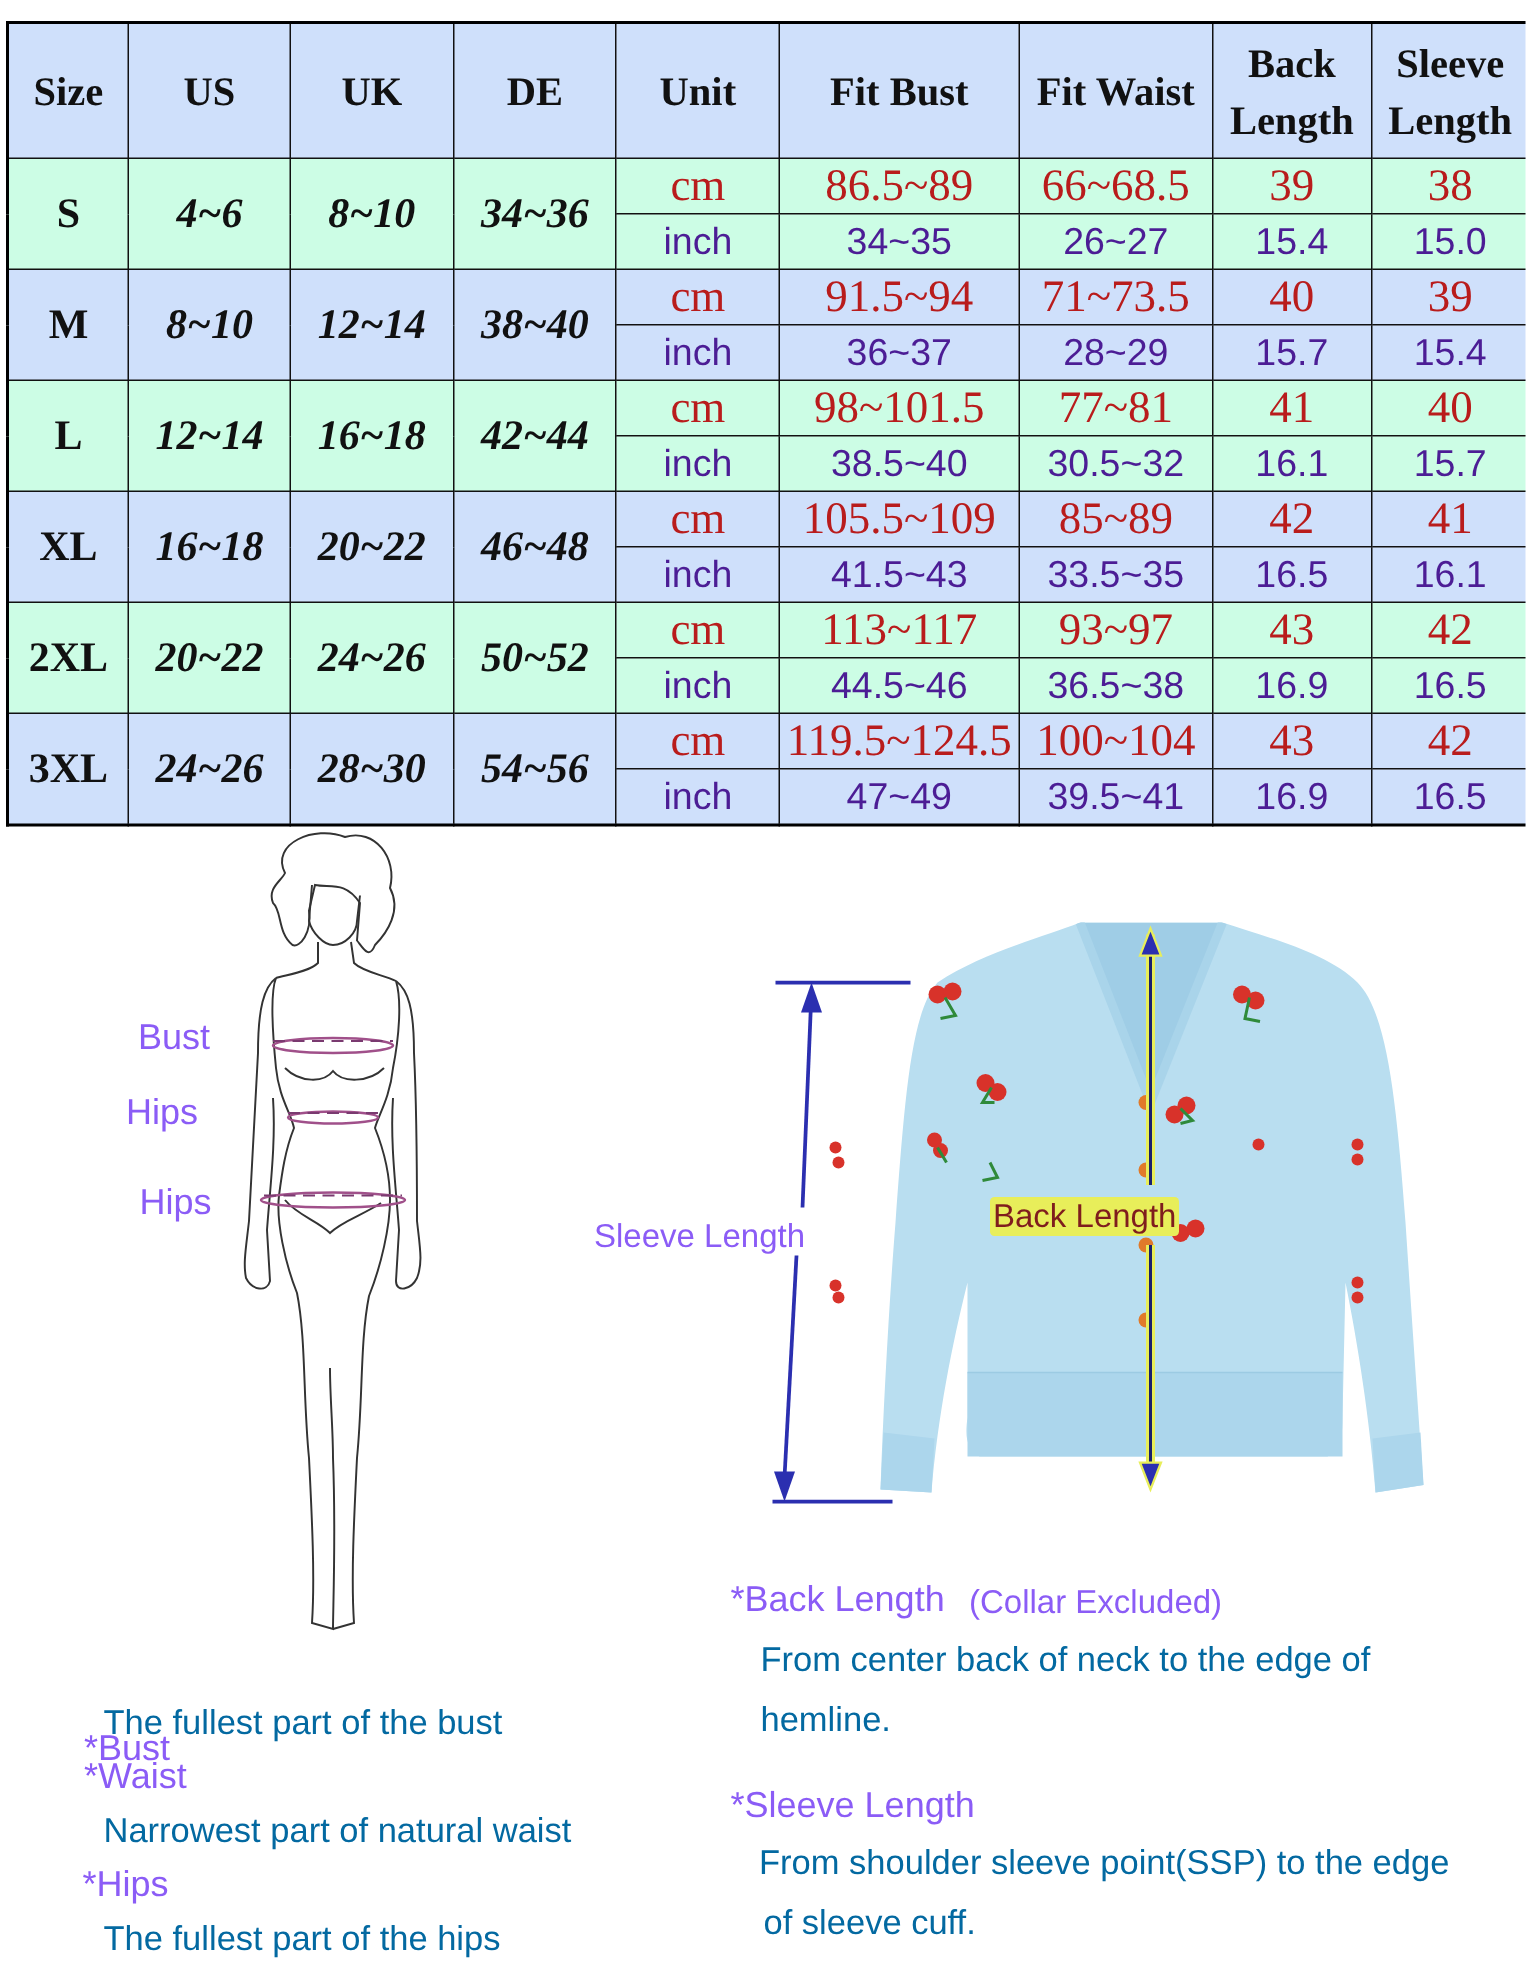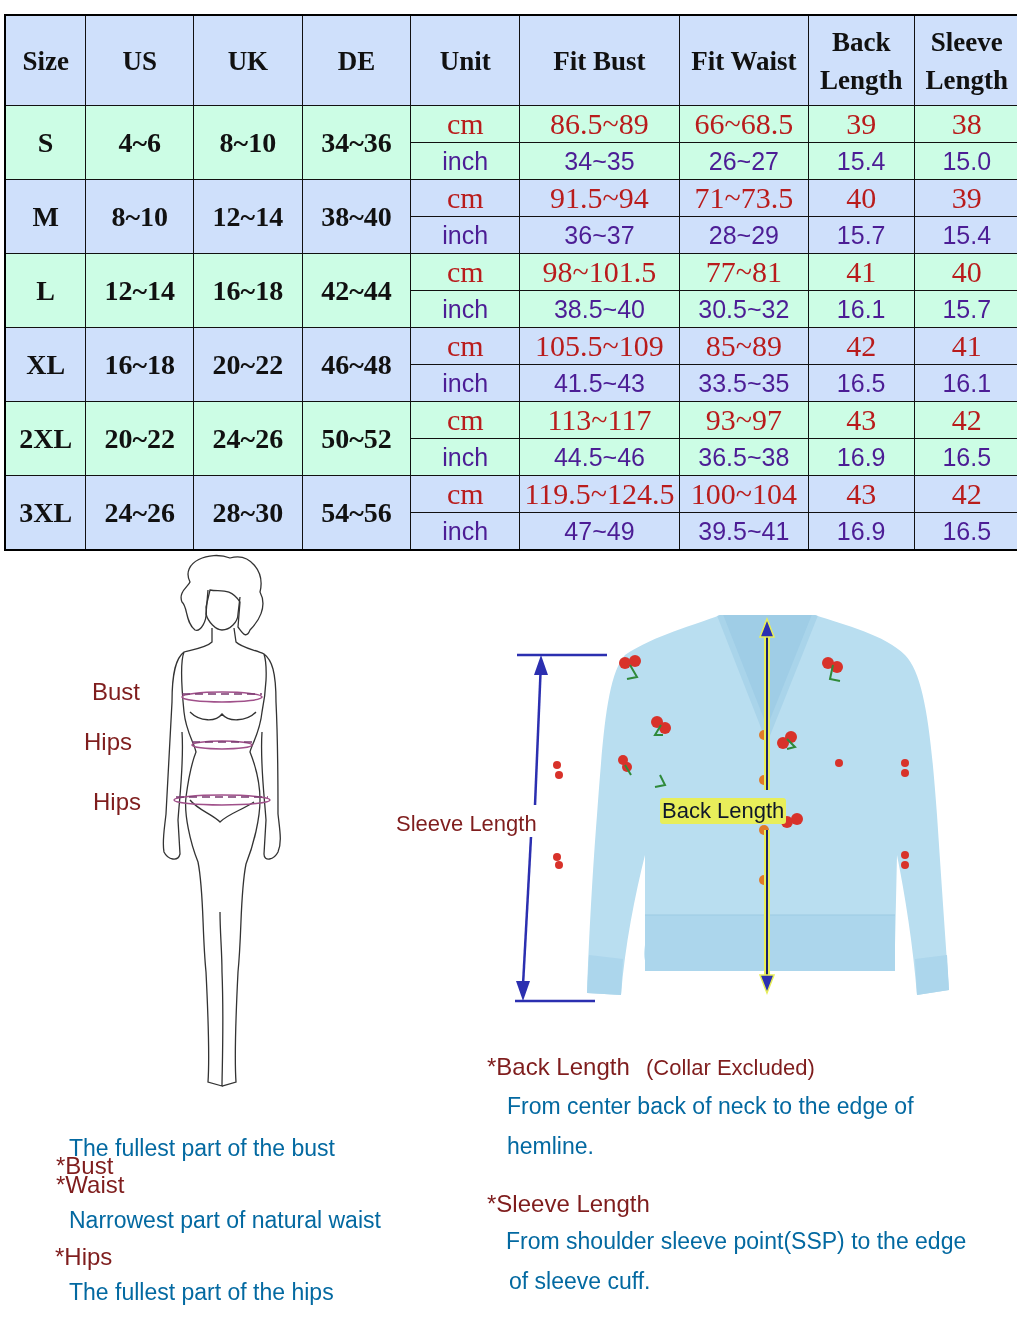--- a/index.html
+++ b/index.html
@@ -18,31 +18,31 @@
   }
   .size-table th {
     background: #cfe0fb; height: 89px;
     font-family: "Liberation Serif", serif; font-weight: bold;
     font-size: 27px; color: #111; line-height: 38px;
   }
   .size-table td { height: 36px; }
   .size-table td.size, .size-table td.region {
     font-family: "Liberation Serif", serif; font-weight: bold; font-size: 28px; color: #111;
   }
-  .size-table td.region { }
+  .size-table td.region { font-style: italic; }
   .size-table td.unit-cm, .size-table td.val-cm {
     font-family: "Liberation Serif", serif; font-size: 30px; color: #b91c1c;
   }
   .size-table td.unit-in, .size-table td.val-in {
     font-family: "Liberation Sans", sans-serif; font-size: 25px; color: #4c1d95;
   }
   .size-table tr.g td { background: #ccfde5; }
   .size-table tr.b td { background: #cfe0fb; }
 
-  .label-blue { color: #7f1d1d; font-family: "Liberation Sans", sans-serif; position: absolute; }
+  .label-blue { color: #8b5cf6; font-family: "Liberation Sans", sans-serif; position: absolute; }
   .body-text { color: #0369a1; font-family: "Liberation Sans", sans-serif; position: absolute; font-size: 23px; }
 </style>
 </head>
 <body>
 
 <table class="size-table">
   <colgroup>
     <col style="width:81px">
       <col style="width:108px">
       <col style="width:109px">
@@ -294,21 +294,21 @@
     <line x1="282" y1="8" x2="282" y2="175" stroke="#e8ee5a" stroke-width="6"></line>
     <line x1="282" y1="215" x2="282" y2="372" stroke="#e8ee5a" stroke-width="6"></line>
     <line x1="282" y1="8" x2="282" y2="175" stroke="#1a1f6e" stroke-width="2"></line>
     <line x1="282" y1="215" x2="282" y2="372" stroke="#1a1f6e" stroke-width="2"></line>
     <polygon points="282,4 275,22 289,22" fill="#2b2fb0" stroke="#e8ee5a" stroke-width="1.5"></polygon>
     <polygon points="282,378 275,360 289,360" fill="#2b2fb0" stroke="#e8ee5a" stroke-width="1.5"></polygon>
   </g>
 </svg>
 
 <span class="label-blue" style="left:396px;top:811px;font-size:22px">Sleeve Length</span>
-<span class="label-blue" style="left:660px;top:798px;font-size:22px;color:#0f172a;background:#e8ee5a;padding:0 2px;line-height:26px;border-radius:3px;">Back Length</span>
+<span class="label-blue" style="left:660px;top:798px;font-size:22px;color:#7f1d1d;background:#e8ee5a;padding:0 2px;line-height:26px;border-radius:3px;">Back Length</span>
 
 <div>
   <span class="label-blue" style="left:56px;top:1152px;font-size:24px">*Bust</span>
   <span class="body-text" style="left:69px;top:1135px">The fullest part of the bust</span>
   <span class="label-blue" style="left:56px;top:1171px;font-size:24px">*Waist</span>
   <span class="body-text" style="left:69px;top:1207px">Narrowest part of natural waist</span>
   <span class="label-blue" style="left:55px;top:1243px;font-size:24px">*Hips</span>
   <span class="body-text" style="left:69px;top:1279px">The fullest part of the hips</span>
 </div>
 

